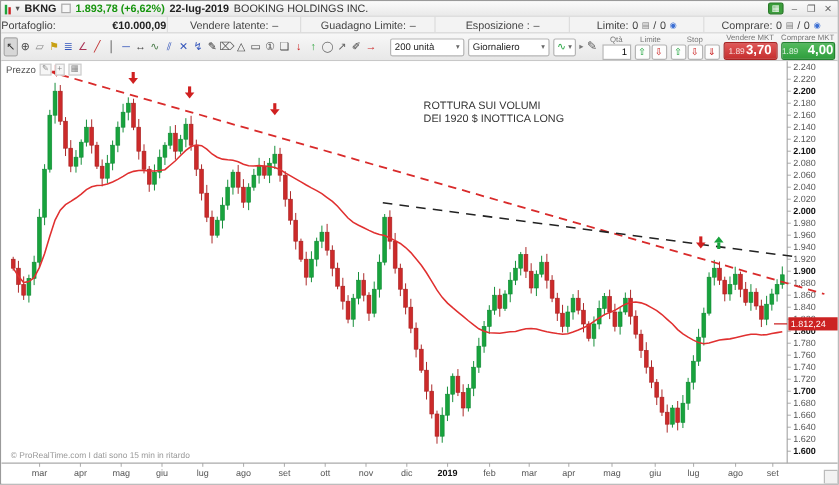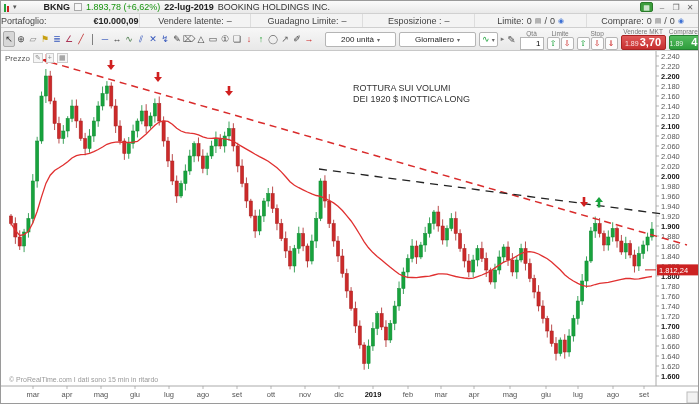--- a/index.html
+++ b/index.html
@@ -6,23 +6,23 @@
   html,body { width:699px; height:404px; font-family:"Liberation Sans", sans-serif; background:#dcdcdc; }
   .window { width:699px; height:404px; background:#fff; border:1px solid #9a9a9a; overflow:hidden; position:relative; }
 
   
   .titlebar { height:13px; background:linear-gradient(#fbfbfb,#e9e9e9); border-bottom:1px solid #d0d0d0;
               display:flex; align-items:center; gap:4px; padding:0 3px; font-size:9px; color:#222; }
   .candle-ico { display:inline-flex; align-items:flex-end; gap:1px; height:9px; }
   .candle-ico .g { width:2px; height:8px; background:#1fa33c; display:inline-block; }
   .candle-ico .r { width:2px; height:6px; background:#cc2222; display:inline-block; }
   .caret { font-size:7px; color:#555; }
-  .sym { font-weight:bold;margin-left:23px; }
+  .sym { font-weight:bold; }
   .chk { width:8px; height:8px; border:1px solid #aaa; background:#f6f6f6; display:inline-block; }
-  .quote { color:#18950f; font-weight:normal; }
+  .quote { color:#18950f; font-weight:bold; }
   .date { font-weight:bold; }
   .iname { color:#333; }
   .spacer { flex:1; }
   .grn-btn { width:13px; height:10px; background:#3c9e3c; border:1px solid #2a7a2a; border-radius:2px;
              color:#fff; font-size:7px; line-height:9px; text-align:center; }
   .wc { color:#666; font-size:8px; width:10px; text-align:center; }
 
   
   .accountbar { height:14px; background:#f3f3f3; border-bottom:1px solid #cfcfcf; display:flex;
                 align-items:center; font-size:9px; color:#444; }
@@ -35,21 +35,21 @@
 
   
   .toolbar { height:23px; background:linear-gradient(#f7f7f7,#e8e8e8); border-bottom:1px solid #c8c8c8;
              display:flex; align-items:center; padding:0 2px; gap:3px; }
   .tools { display:flex; align-items:center; }
   .tool { width:12px; height:16px; display:inline-flex; align-items:center; justify-content:center;
           font-size:9px; border:1px solid transparent; border-radius:2px; color:#444; }
   .tool.selected { background:#d7d7d7; border-color:#aaa; }
   .sep { width:1px; height:16px; background:#c4c4c4; margin:0 2px; }
   .select { background:#fff; border:1px solid #b5b5b5; border-radius:2px; height:15px; font-size:8px;
-            color:#222; display:inline-flex; align-items:center; gap:3px; padding:0 15px; white-space:nowrap; }
+            color:#222; display:inline-flex; align-items:center; gap:18px; padding:0 3px; white-space:nowrap; }
   .select .dd { font-size:6px; color:#666; }
   .charttype { background:#fff; border:1px solid #b5b5b5; border-radius:2px; height:15px; padding:0 2px;
                display:inline-flex; align-items:center; gap:2px; }
   .charttype .wave { color:#1fa33c; font-size:9px; }
   .charttype .dd { font-size:6px; color:#666; }
 
   .trade { display:flex; align-items:flex-end; gap:3px; margin-left:1px; }
   .tcol { display:flex; flex-direction:column; align-items:center; }
   .tlabel { font-size:6.5px; color:#777; line-height:7px; white-space:nowrap; }
   .qty-input { width:24px; height:13px; border:1px solid #b5b5b5; background:#fff; font-size:8px;

